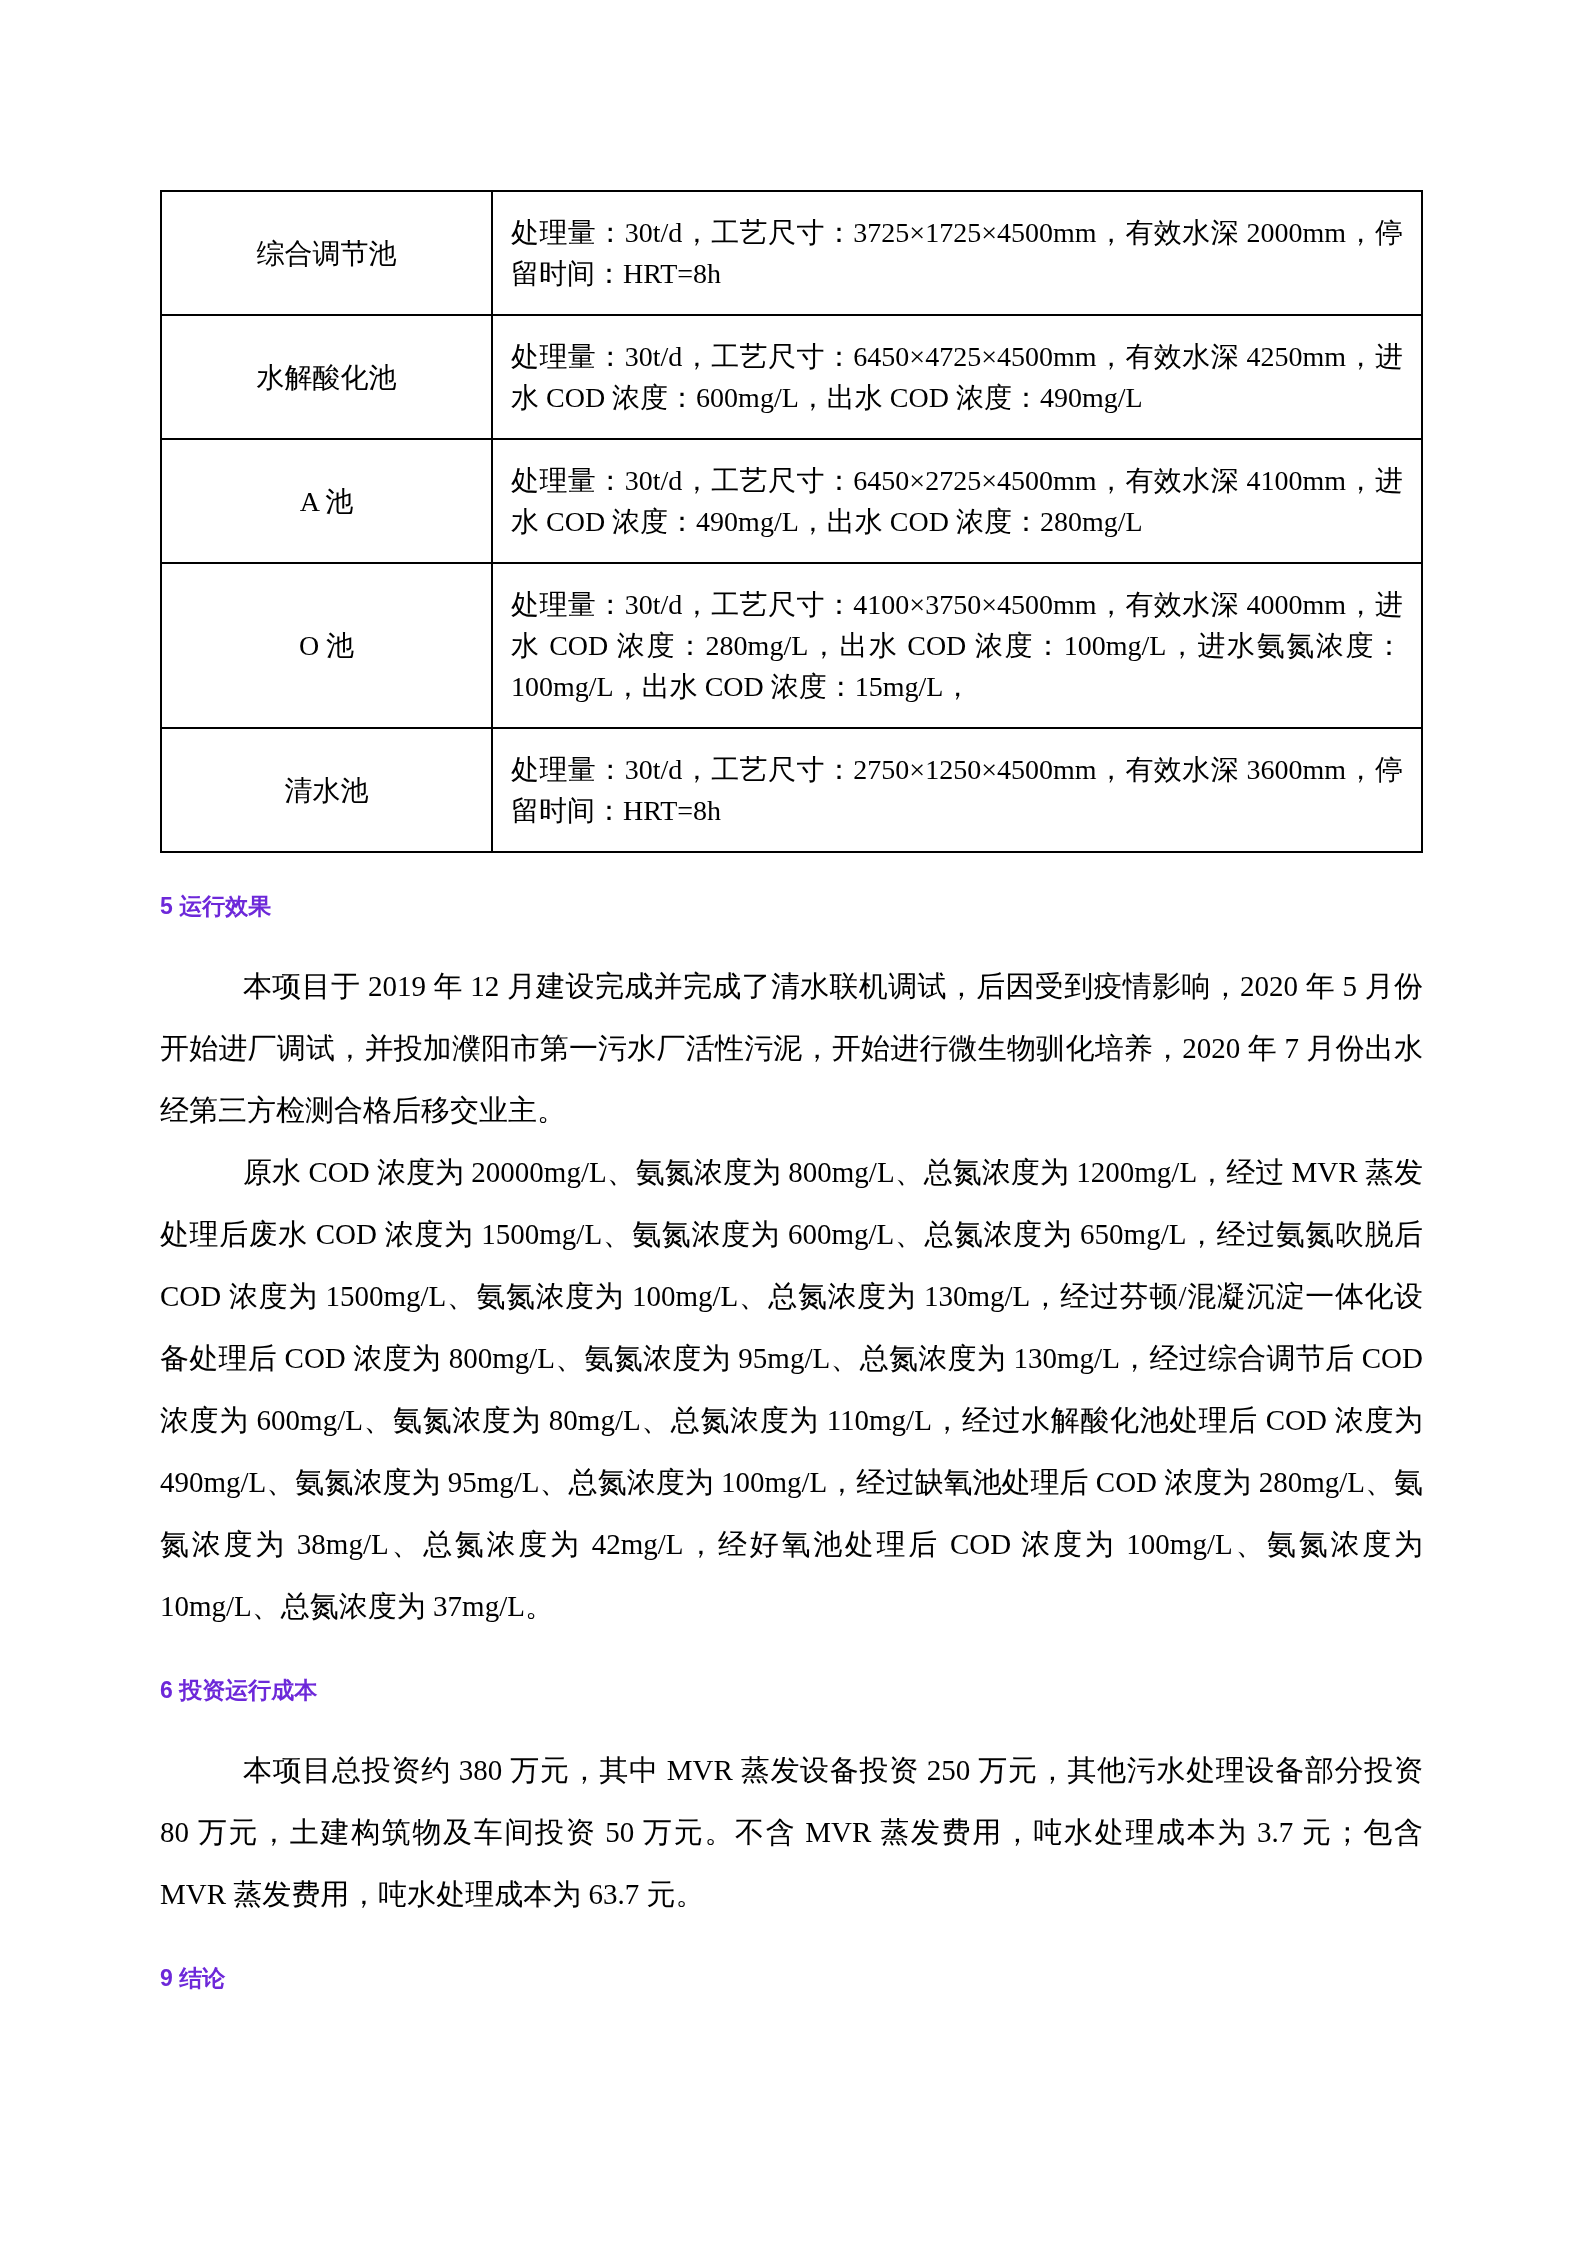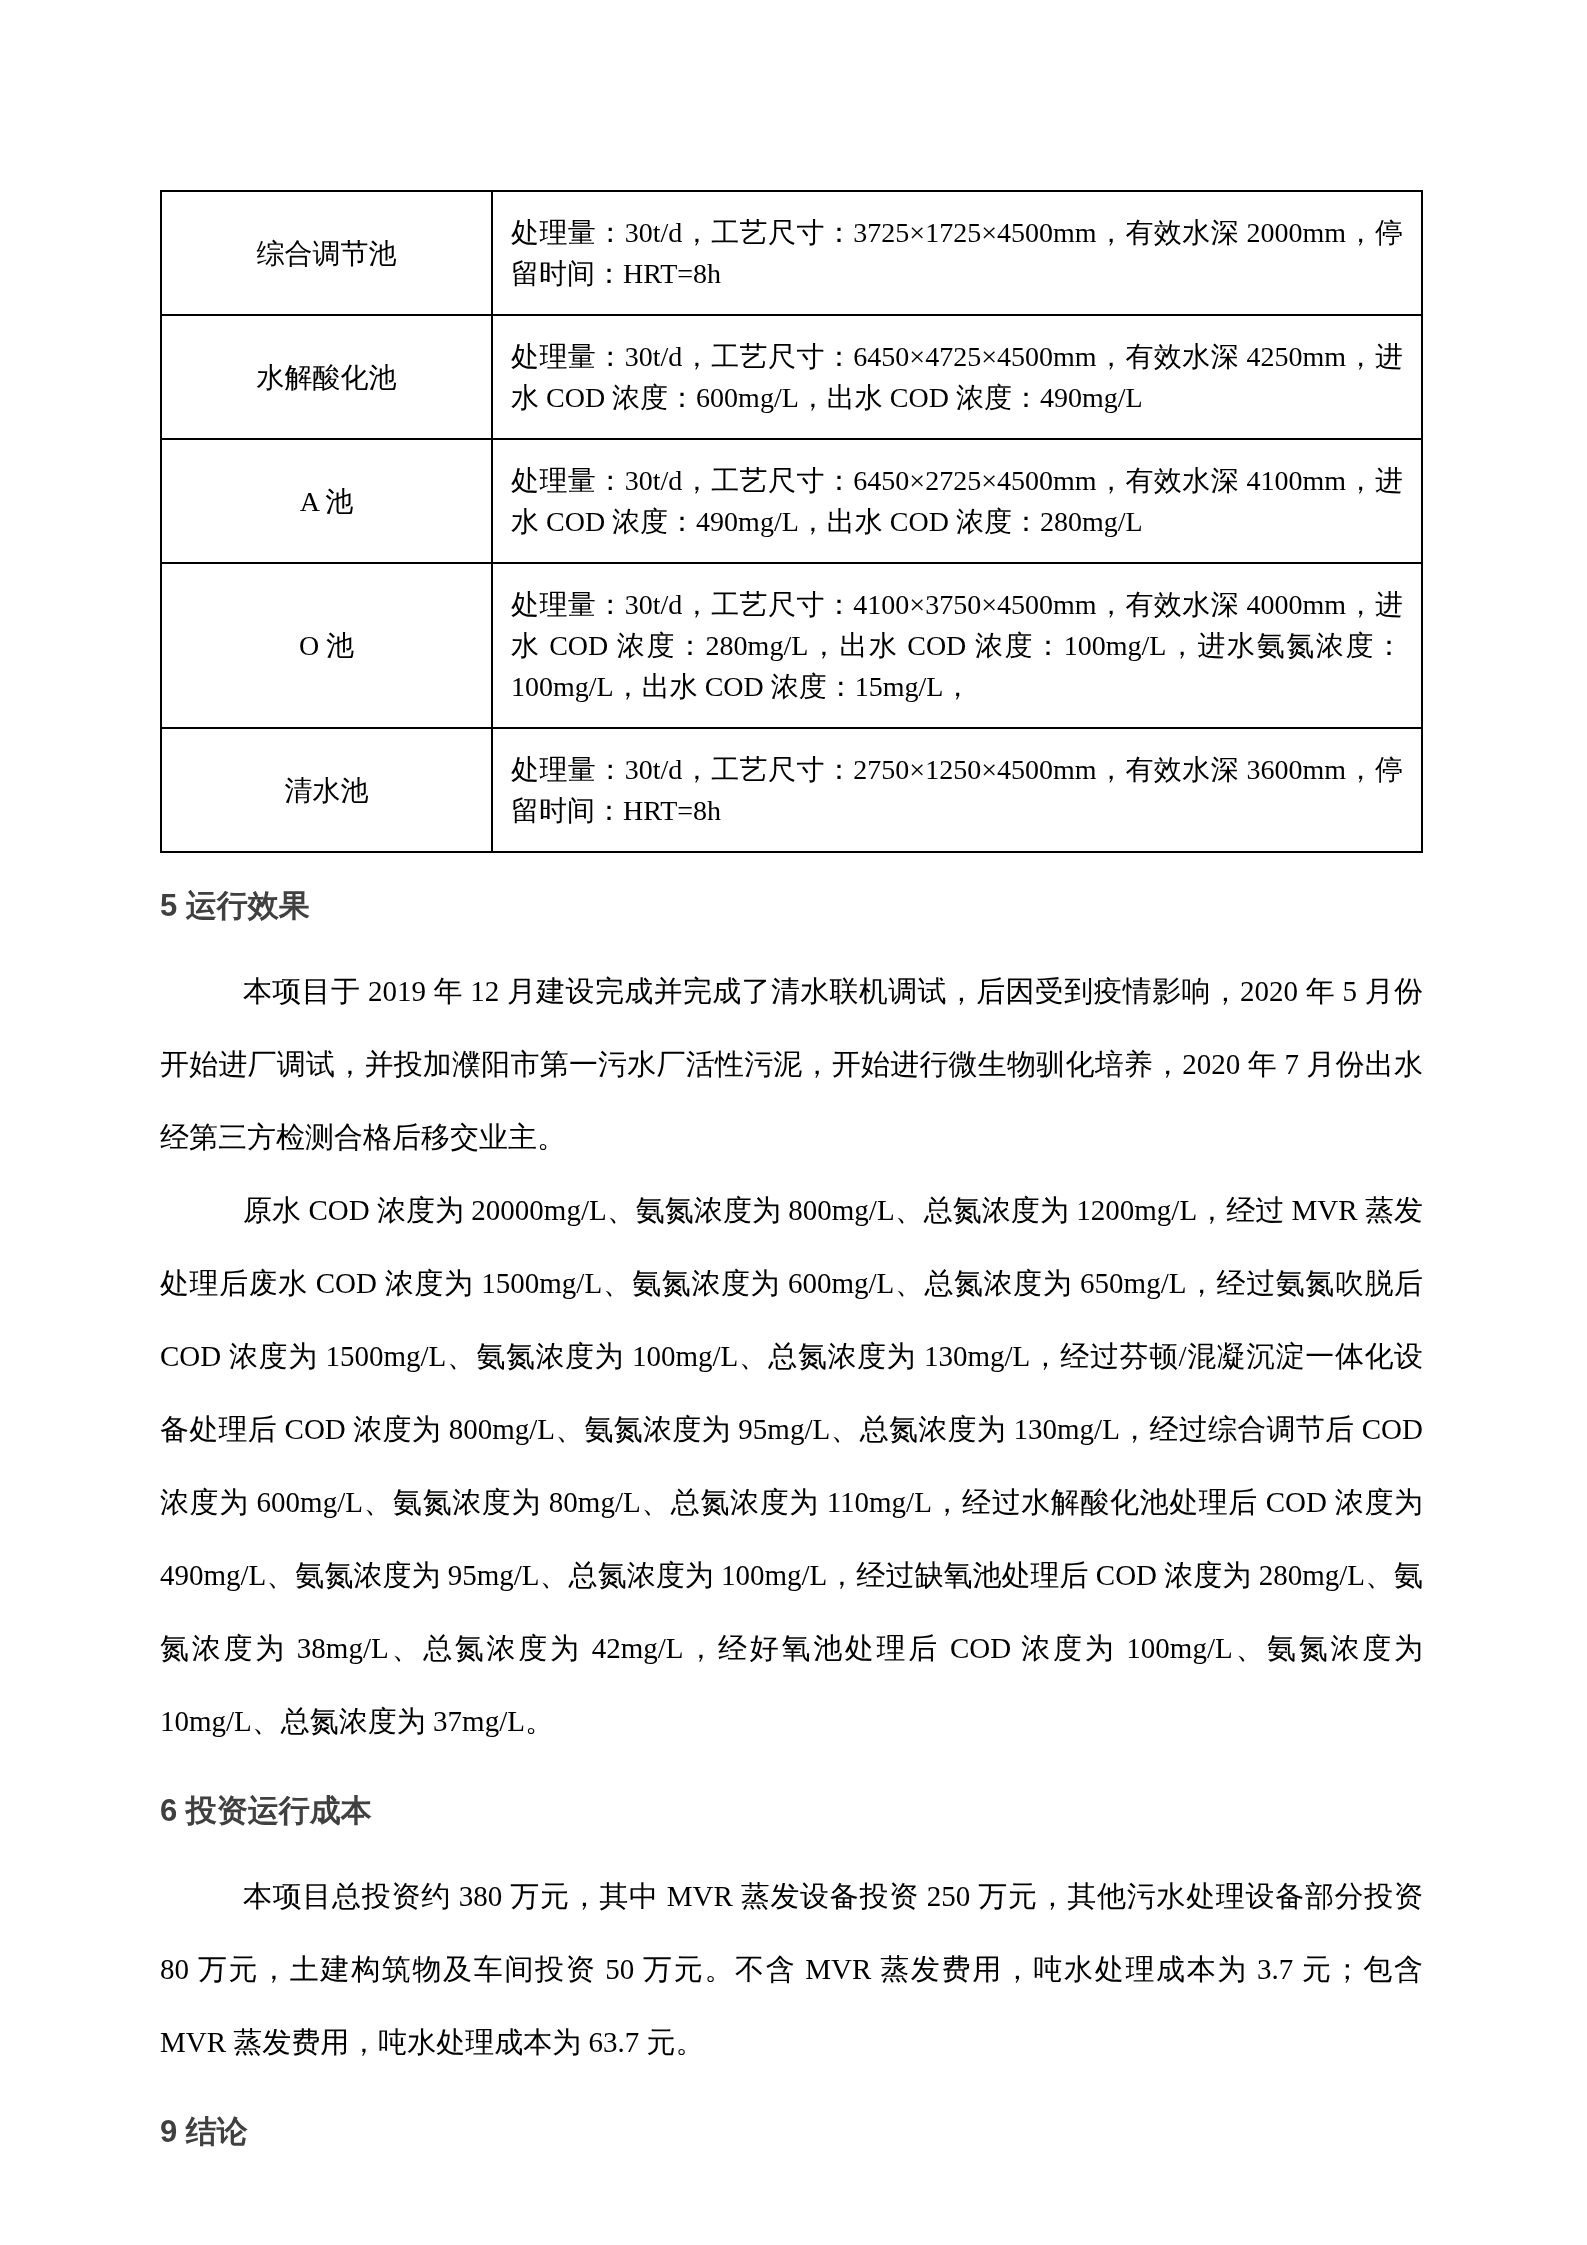--- a/index.html
+++ b/index.html
@@ -39,28 +39,28 @@
     font-family: Liberation Serif, serif;
   }
   td.cell-desc {
     padding: 20px 18px;
     text-align: justify;
   }
   h2.section-heading {
     margin: 32px 0 28px 0;
     font-family: "Liberation Sans", sans-serif;
     font-weight: bold;
-    font-size: 31px;
+    font-size: 23px;
     line-height: 42px;
-    color: #404040;
+    color: #6d28d9;
   }
   p.body-para {
     margin: 0;
     font-size: 29px;
-    line-height: 73px;
+    line-height: 62px;
     text-align: justify;
     text-indent: 83px;
     word-break: break-word;
   }
 </style>
 </head>
 <body>
 
 <div class="page">
 

